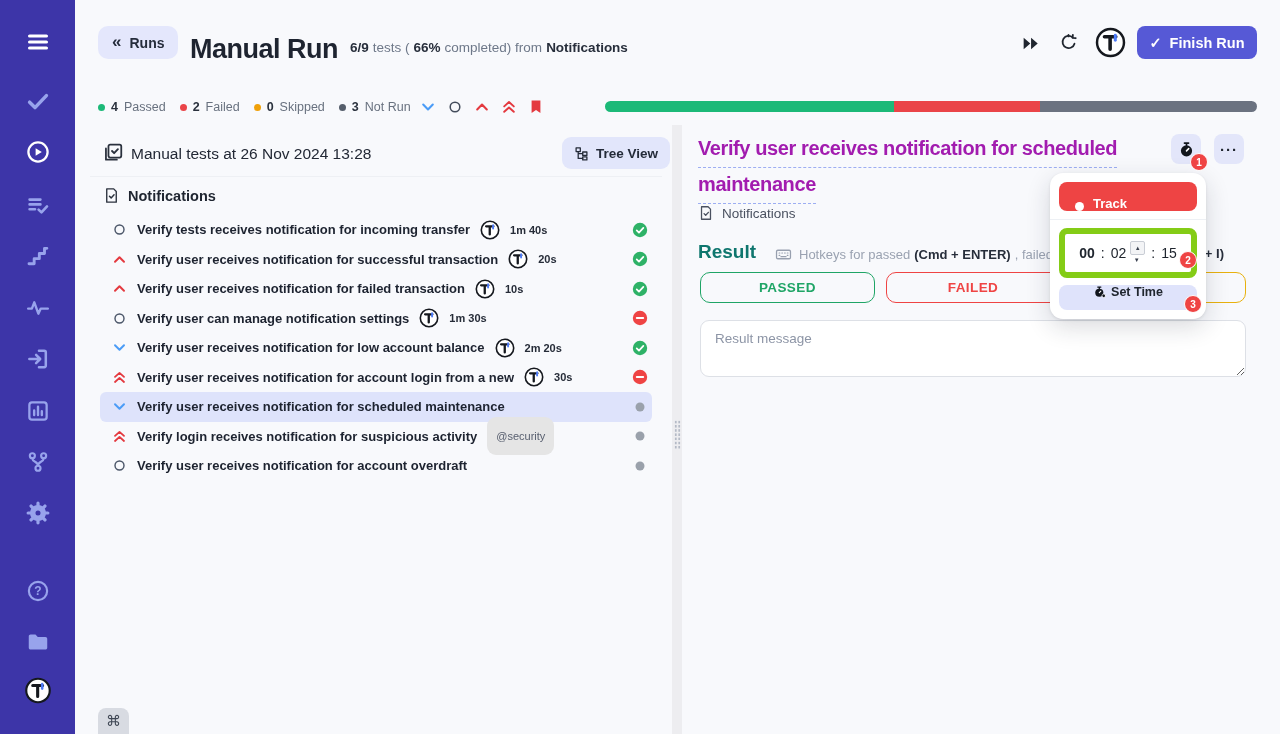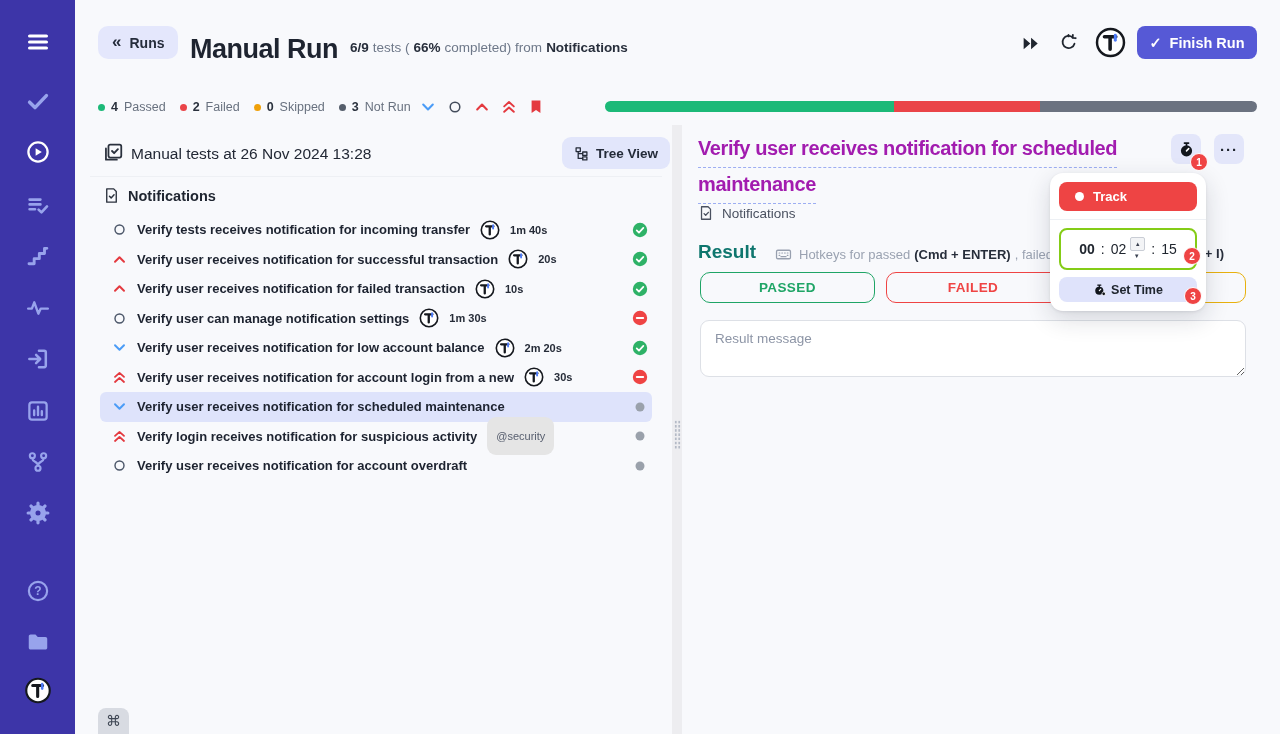--- a/index.html
+++ b/index.html
@@ -86,32 +86,32 @@
   .result-row{left:700px;top:272px;width:546px;display:flex;gap:11px;}
   .result-btn{flex:1;height:31px;border:1.5px solid;border-radius:10px;background:transparent;
     display:flex;align-items:center;justify-content:center;font-size:13.5px;font-weight:700;letter-spacing:.4px;cursor:pointer;}
   .msg{left:700px;top:320px;width:546px;height:57px;box-sizing:border-box;border:1px solid #dde0e6;border-radius:9px;
     background:#fff;padding:10px 14px;font-family:"Liberation Sans",sans-serif;font-size:13.5px;color:#2a3140;resize:both;}
   .msg::placeholder{color:#8d95a6;}
 
   
   .popup{left:1050px;top:173px;width:156px;background:#fff;border-radius:13px;z-index:50;
     box-shadow:0 8px 24px rgba(25,30,50,.16),0 1px 3px rgba(25,30,50,.1);padding:9px;box-sizing:border-box;}
-  .track-btn{position:relative;height:29px;background:#ee4444;border-radius:8px;display:flex;align-items:center;
+  .track-btn{position:relative;height:29px;background:#ee4444;border-radius:8px;display:flex;align-items:flex-end;
     gap:9px;padding:0 0 0 16px;color:#fff;font-size:13px;font-weight:700;cursor:pointer;}
   .track-dot{width:9px;height:9px;border-radius:50%;background:#fff;}
   .popup-div{height:1px;background:#edf0f4;margin:8px -9px;}
-  .time-box{position:relative;height:38px;border:2px solid #84cc16;border-radius:8px;display:flex;align-items:center;
+  .time-box{position:relative;height:38px;border:6px solid #84cc16;border-radius:8px;display:flex;align-items:center;
     justify-content:center;gap:6px;font-size:14px;color:#20262f;margin-bottom:7px;}
   .time-box .hh{font-weight:700;}
   .spin{display:flex;flex-direction:column;margin-left:-2px;cursor:pointer;}
   .spin .up{width:13px;height:12px;border:1px solid #c9cdd5;background:#f3f4f6;border-radius:2px;
     display:flex;align-items:center;justify-content:center;font-size:6px;color:#3a4150;}
   .spin .dn{width:13px;height:11px;display:flex;align-items:center;justify-content:center;font-size:6px;color:#3a4150;}
-  .settime-btn{position:relative;height:25px;background:#dfe3fb;border-radius:8px;display:flex;align-items:center;
+  .settime-btn{position:relative;height:25px;background:#dfe3fb;border-radius:8px;display:flex;
     justify-content:center;gap:4px;font-size:12.5px;font-weight:700;color:#20262f;cursor:pointer;}
   .settime-btn svg{width:14px;height:14px;}
 </style>
 </head>
 <body>
 
 <div id="app">
 
   <aside class="sidebar">
       <div class="side-item white" style="top: 30px;">

